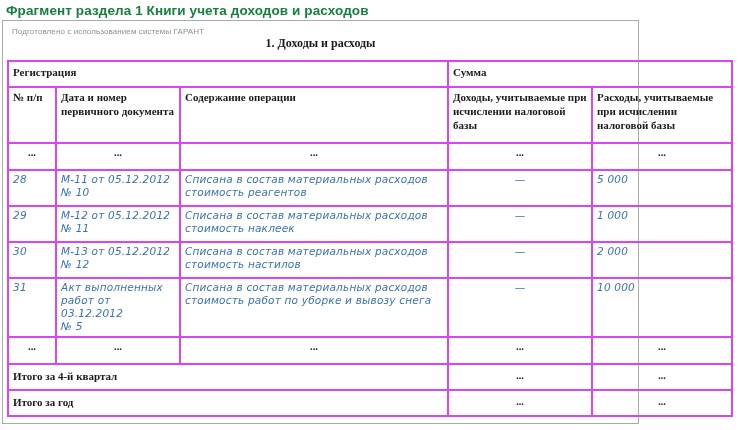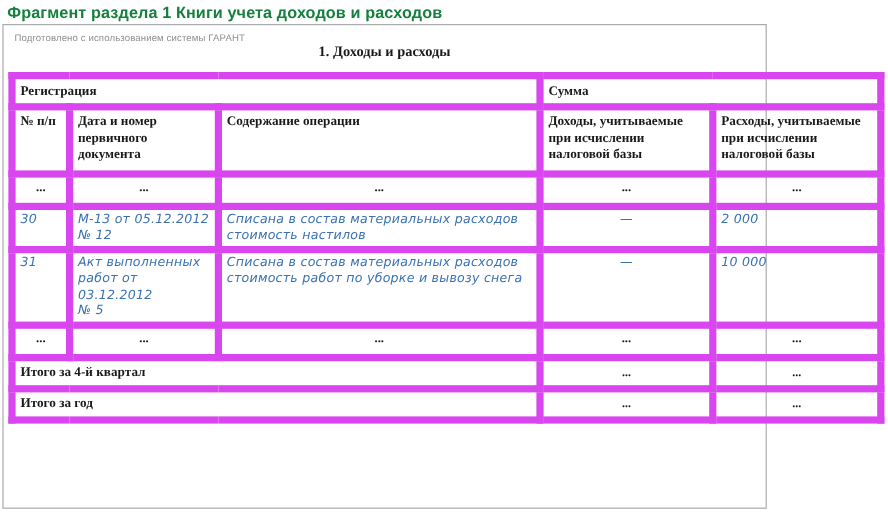--- a/index.html
+++ b/index.html
@@ -45,21 +45,21 @@
   }
   table.ledger {
     border-collapse: collapse;
     table-layout: fixed;
     margin: 9px 0 0 4px;
     width: 724px;
     font-family: "Liberation Serif", serif;
     color: #1a1a1a;
   }
   table.ledger td {
-    border: 6px solid #d946ef;
+    border: 2px solid #d946ef;
     padding: 2px 4px;
     vertical-align: top;
     box-sizing: border-box;
     font-size: 10.5px;
     line-height: 1.25;
   }
   table.ledger .group-hdr td {
     font-weight: bold;
     font-size: 11px;
     height: 26px;
@@ -136,21 +136,41 @@
     </tr>
 
     <tr class="ellipsis-row">
       <td>...</td>
       <td>...</td>
       <td>...</td>
       <td>...</td>
       <td>...</td>
     </tr>
 
-
+    <tr class="entry">
+      <td class="hw">28</td>
+      <td class="hw">
+        <div>М-11 от 05.12.2012</div>
+        <div>№ 10</div>
+      </td>
+      <td class="hw">Списана в состав материальных расходов стоимость реагентов</td>
+      <td class="hw cell-income">—</td>
+      <td class="hw">5 000</td>
+    </tr>
+
+    <tr class="entry">
+      <td class="hw">29</td>
+      <td class="hw">
+        <div>М-12 от 05.12.2012</div>
+        <div>№ 11</div>
+      </td>
+      <td class="hw">Списана в состав материальных расходов стоимость наклеек</td>
+      <td class="hw cell-income">—</td>
+      <td class="hw">1 000</td>
+    </tr>
 
     <tr class="entry">
       <td class="hw">30</td>
       <td class="hw">
         <div>М-13 от 05.12.2012</div>
         <div>№ 12</div>
       </td>
       <td class="hw">Списана в состав материальных расходов стоимость настилов</td>
       <td class="hw cell-income">—</td>
       <td class="hw">2 000</td>

